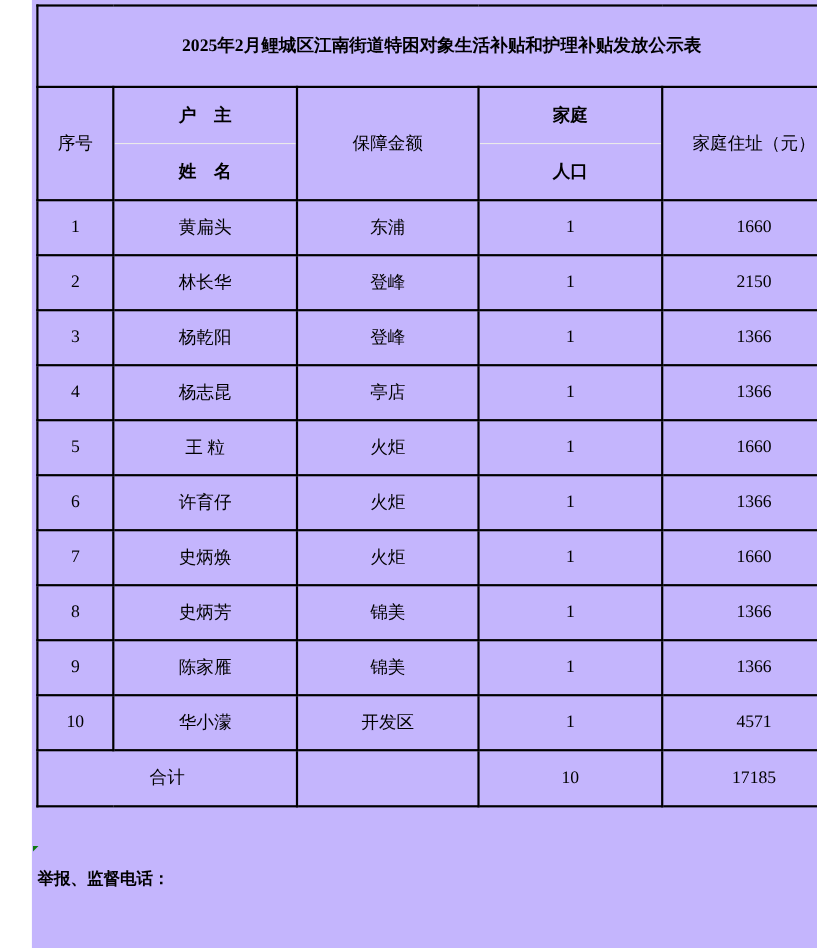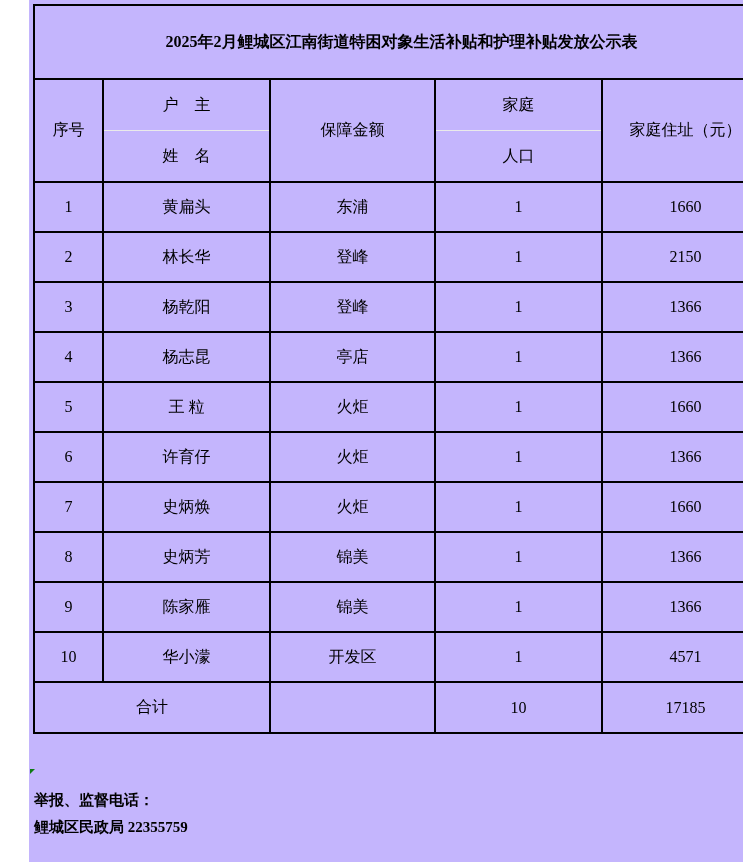--- a/index.html
+++ b/index.html
@@ -42,20 +42,21 @@
     line-height: 1.5;
     padding: 2px 14px !important;
   }
   .header-row td { height: 100px; }
   .split-cell { padding: 0 !important; }
   .split-cell .half {
     height: 50px;
     display: flex;
     align-items: center;
     justify-content: center;
+    font-weight: bold;
   }
   .faint-divider {
     height: 1px;
     background: #eaeaea;
   }
   .data-row td { height: 50px; }
   .total-row td { height: 51px; }
   .corner-marker {
     position: absolute;
     left: 1px;
@@ -197,17 +198,16 @@
         <td>17185</td>
       </tr>
     </tbody>
   </table>
 
   <div class="corner-marker"></div>
 
   <div class="footer">
     <div class="footer-line1">举报、监督电话：</div>
     <div class="footer-line2">
-      <span class="footer-org1">鲤城区民政局  22355759</span>
     </div>
   </div>
 
 </div>
 
 </body></html>

